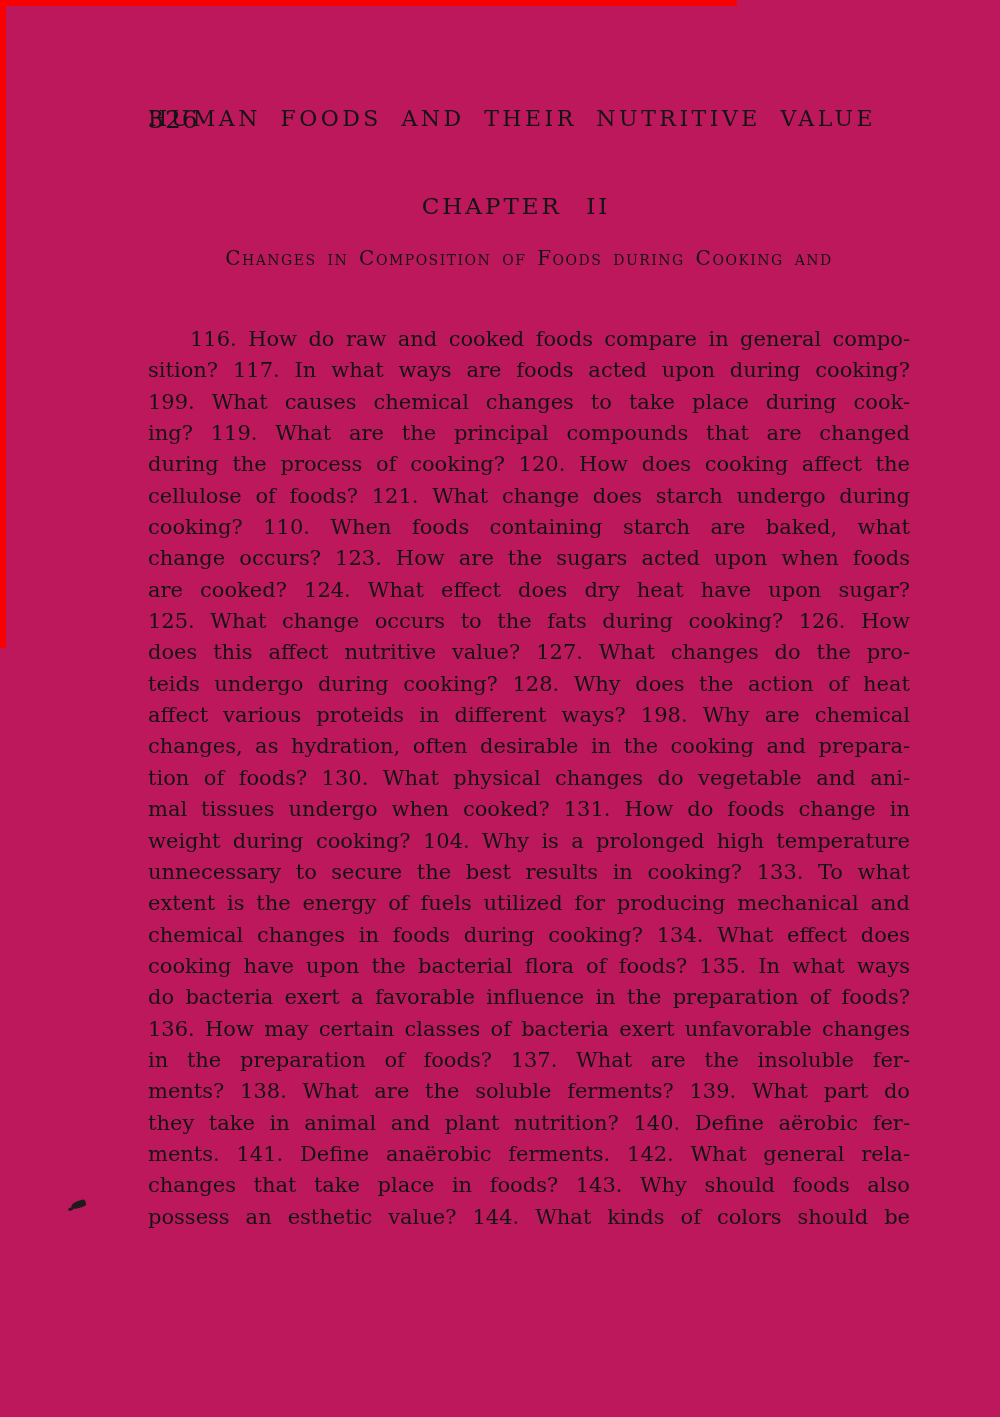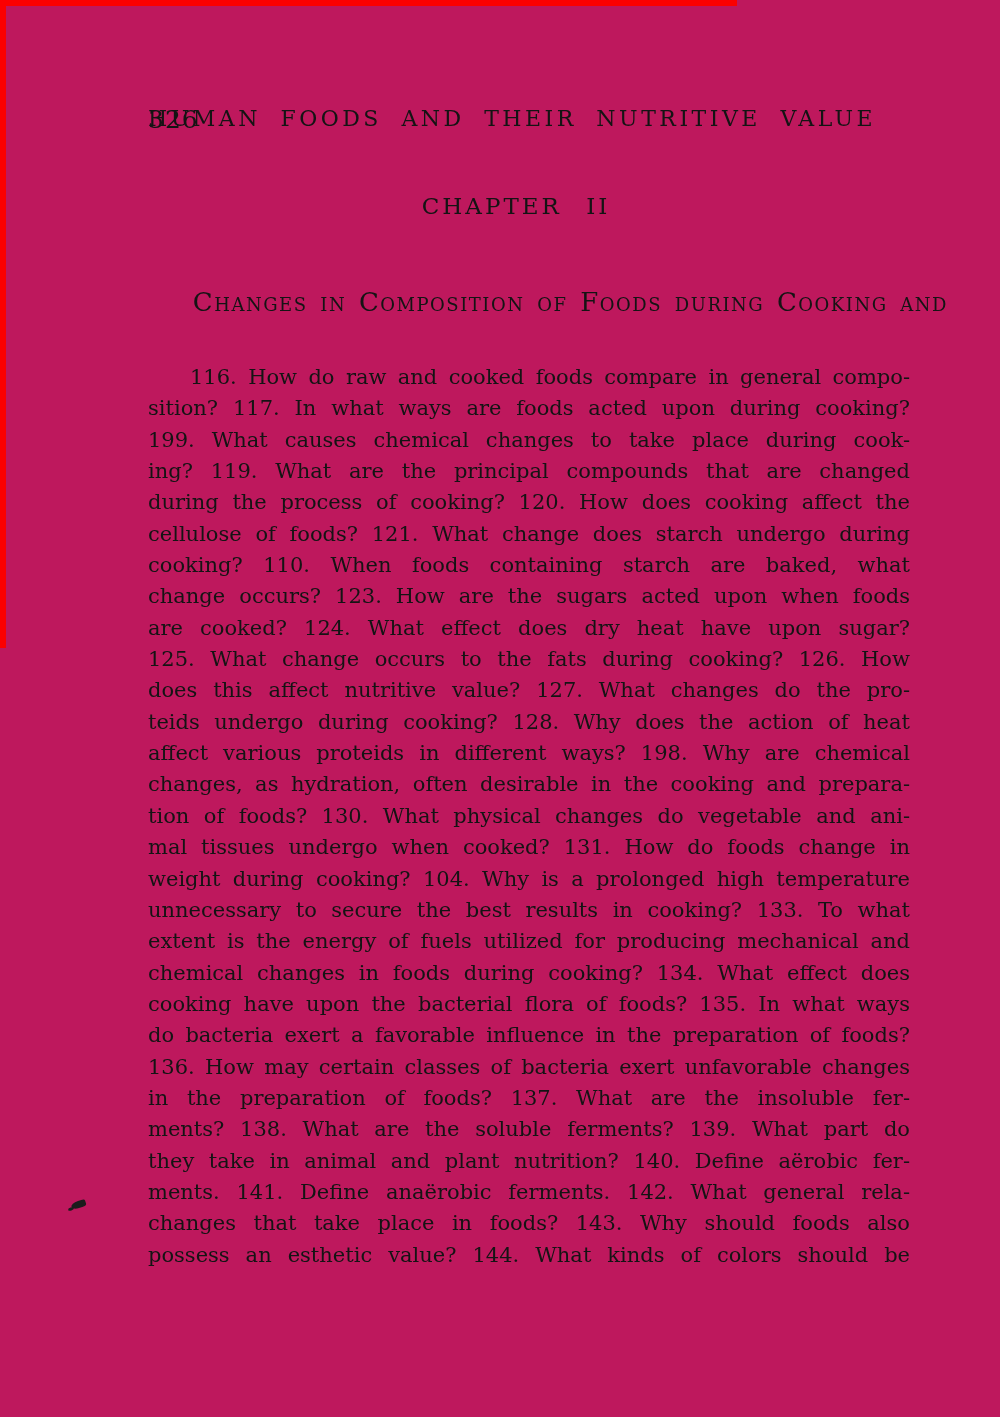--- a/index.html
+++ b/index.html
@@ -56,46 +56,44 @@
     font-size: 23px;
     font-weight: 400;
     letter-spacing: 3px;
     word-spacing: 14px;
     white-space: nowrap;
   }
   .chapter-title {
     position: absolute;
     top: 241px; left: 110px;
     width: 838px;
-    text-align: right;
+    text-align: center;
     font-variant: small-caps;
-    font-size: 26px;
+    font-size: 20px;
     line-height: 35px;
     letter-spacing: 1.5px;
     word-spacing: 3px;
-    margin-top: 44px;
   }
   
   .body-text {
     position: absolute;
     top: 324px; left: 148px;
     width: 762px;
     font-size: 21px;
     line-height: 31.35px;
   }
   .body-text .line {
     text-align: justify;
     text-align-last: justify;
     -moz-text-align-last: justify;
     height: 31.35px;
     overflow: hidden;
   }
   .body-text .line:first-child {
     padding-left: 42px;
-    margin-top: 38px;
   }
   
   .ink-smudge {
     position: absolute;
     left: 71px; top: 1201px;
     width: 15px; height: 7px;
     background: #1c1c1c;
     transform: rotate(-18deg);
     border-radius: 70% 30% 40% 60%;
   }

